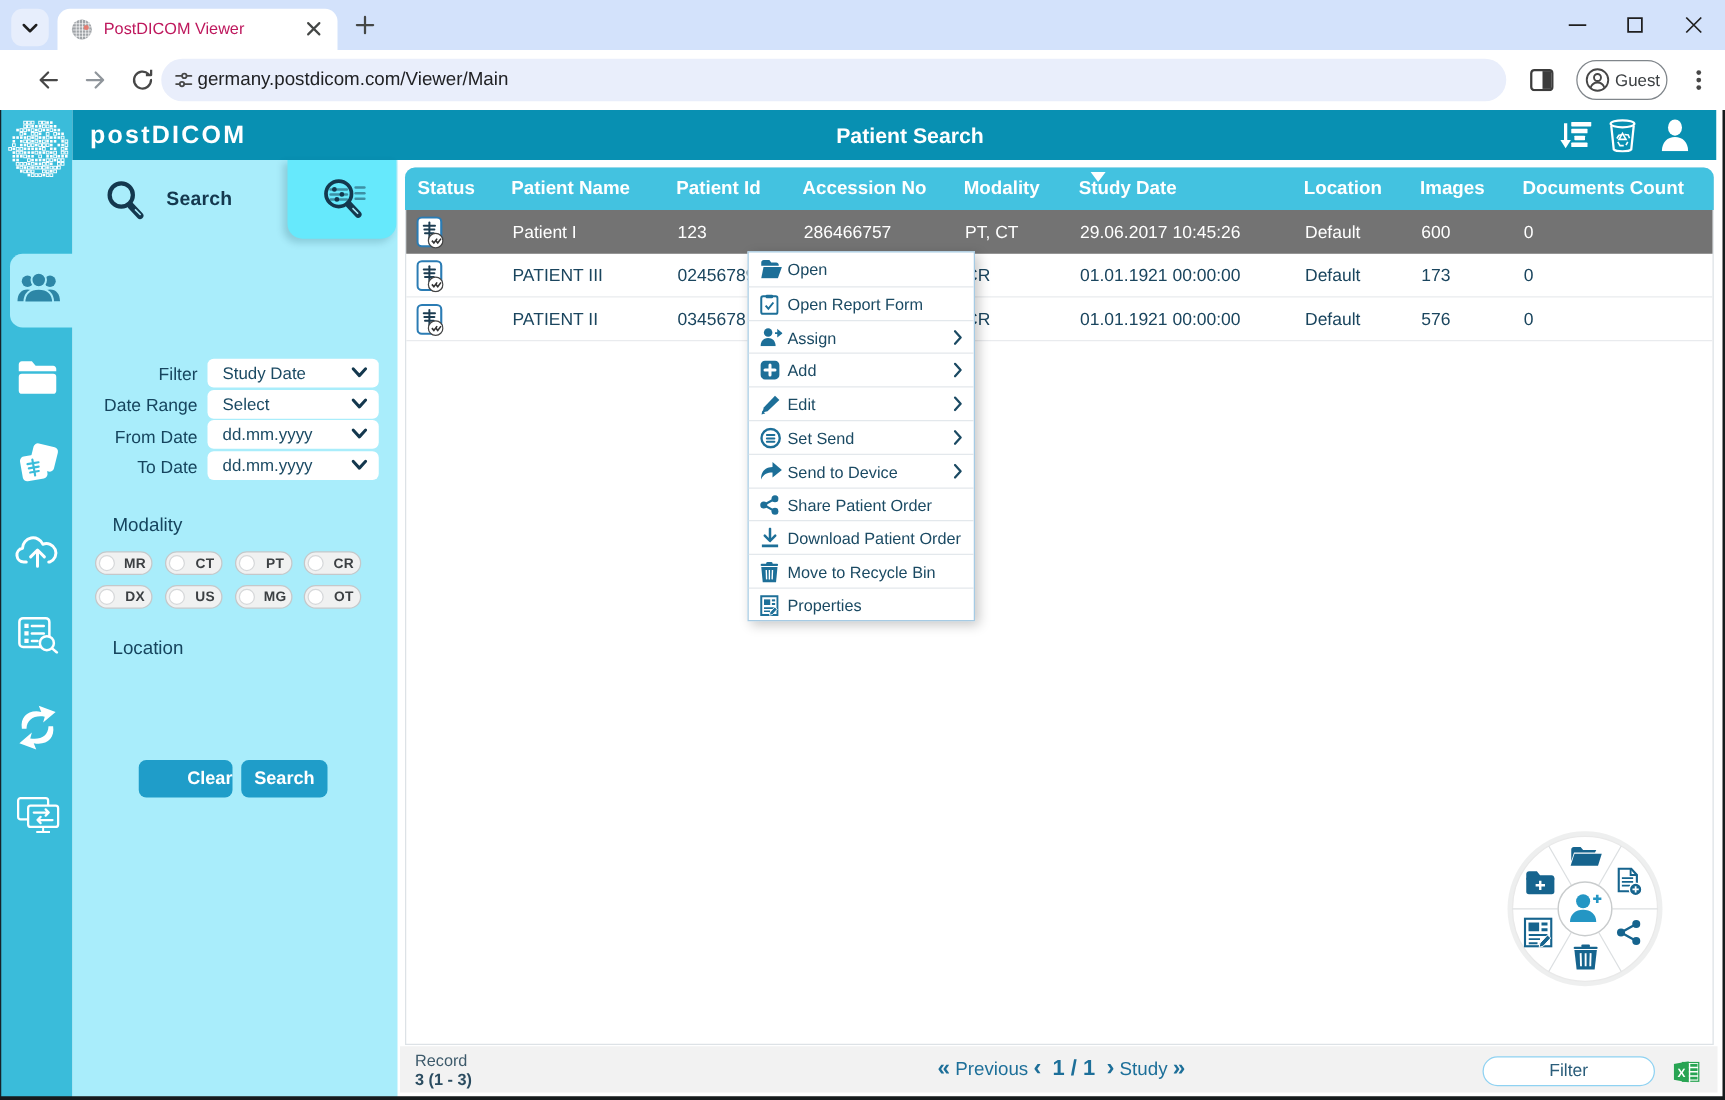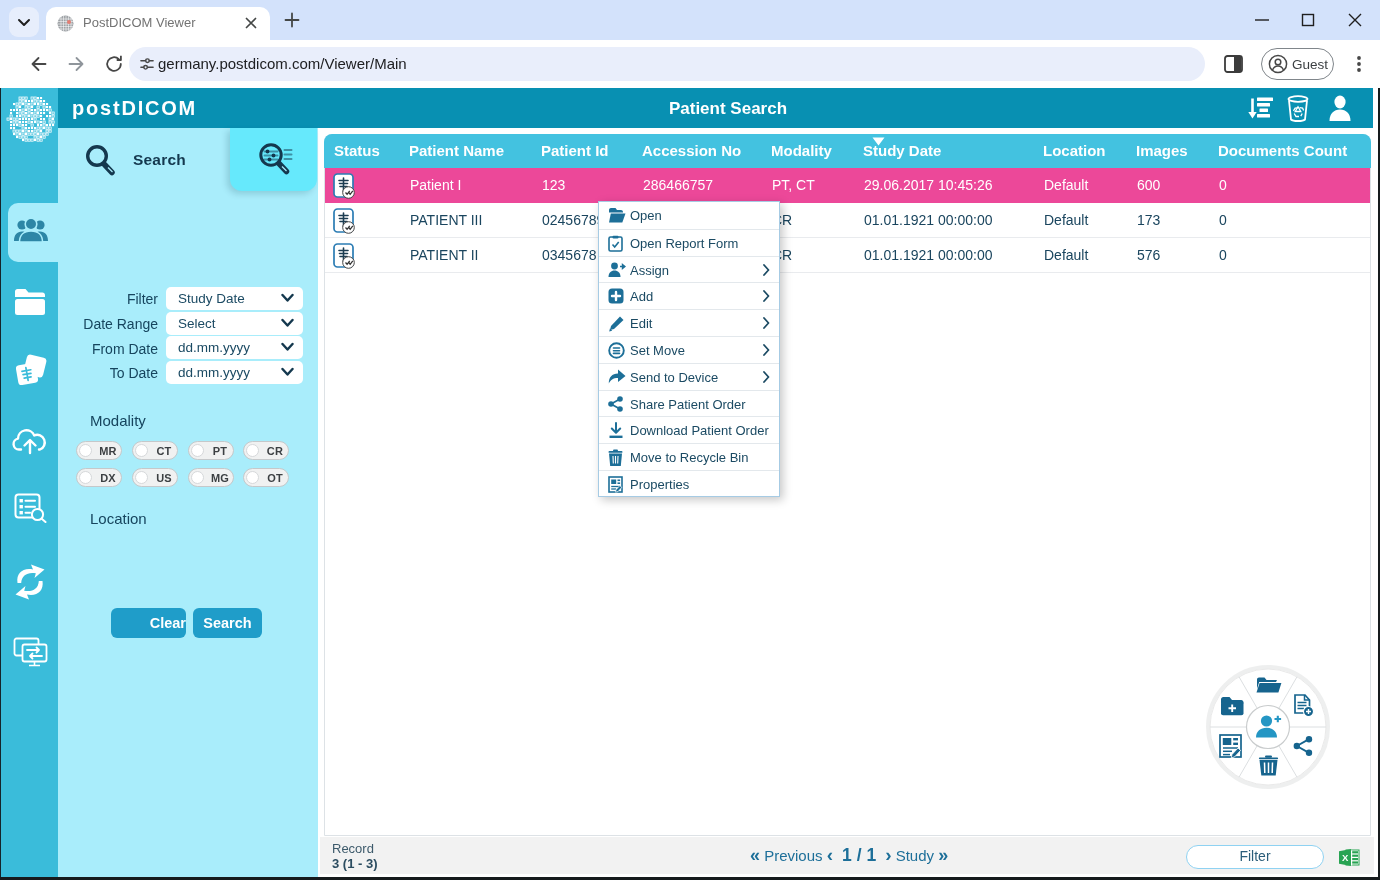--- a/index.html
+++ b/index.html
@@ -59,21 +59,21 @@
             <line x1="1" y1="11.5" x2="16" y2="11.5"></line>
             <line x1="1" y1="14" x2="16" y2="14"></line>
         <line x1="4" y1="1" x2="4" y2="16"></line>
             <line x1="6.5" y1="1" x2="6.5" y2="16"></line>
             <line x1="9" y1="1" x2="9" y2="16"></line>
             <line x1="11.5" y1="1" x2="11.5" y2="16"></line>
             <line x1="14" y1="2" x2="14" y2="15"></line>
       </g>
       <circle cx="12" cy="7" r="2" fill="#e37d72"></circle>
     </svg>
-    <span class="abs" style="left:37px;top:8px;font-size:13px;color:#737373;">PostDICOM Viewer</span>
+    <span class="abs" style="left:37px;top:8px;font-size:13px;color:#be185d;">PostDICOM Viewer</span>
     <svg class="abs" style="left:197px;top:8px;" width="16" height="16" viewBox="0 0 16 16">
           <path d="M3.5 3.5l9 9M12.5 3.5l-9 9" stroke="#444746" stroke-width="1.7" stroke-linecap="round"></path>
         </svg>
   </div>
   <svg class="abs" style="left:284px;top:12px;" width="16" height="16" viewBox="0 0 16 16">
         <path d="M8 1.5v13M1.5 8h13" stroke="#444746" stroke-width="1.8" stroke-linecap="round"></path>
       </svg>
   <svg class="abs" style="left:1253px;top:12px;" width="18" height="16" viewBox="0 0 18 16">
         <line x1="2" y1="8" x2="16" y2="8" stroke="#1f1f1f" stroke-width="1.4"></line>
       </svg>
@@ -465,21 +465,21 @@
     <span class="th" style="left:318px;">Accession No</span>
     <span class="th" style="left:447px;">Modality</span>
     <span class="th" style="left:539px;">Study Date</span>
     <span class="th" style="left:719px;">Location</span>
     <span class="th" style="left:812px;">Images</span>
     <span class="th" style="left:894px;">Documents Count</span>
     <svg class="abs" style="left:548px;top:3px;" width="13" height="9" viewBox="0 0 13 9">
               <path d="M0.5 0.5h12L6.5 8.5z" fill="#fff"></path>
             </svg>
   </div>
-  <div class="row row1" style="top:33px;background:#ec4899;padding-left:21px;">
+  <div class="row row1" style="top:33px;background:#737373;padding-left:21px;">
     <svg class="abs" style="left:8px;top:5px;" width="22" height="26" viewBox="0 0 22 26">
               <use href="#stico"></use>
             </svg>
     <span class="cell" style="left:85px;">Patient I</span>
     <span class="cell" style="left:217px;">123</span>
     <span class="cell" style="left:318px;">286466757</span>
     <span class="cell" style="left:447px;">PT, CT</span>
     <span class="cell" style="left:539px;">29.06.2017 10:45:26</span>
     <span class="cell" style="left:719px;">Default</span>
     <span class="cell" style="left:812px;">600</span>
@@ -598,21 +598,21 @@
         </div>
   <div class="mi">
           <svg width="17" height="17" viewBox="0 0 17 17">
             <circle cx="8.5" cy="8.5" r="7.3" fill="none" stroke="#1d6f98" stroke-width="1.9"></circle>
             <g stroke="#1d6f98" stroke-width="1.6" stroke-linecap="round">
               <line x1="5.5" y1="6" x2="11.5" y2="6"></line>
               <line x1="5.5" y1="8.7" x2="11.5" y2="8.7"></line>
               <line x1="5.5" y1="11.4" x2="11.5" y2="11.4"></line>
             </g>
           </svg>
-          <span>Set Move</span>
+          <span>Set Send</span>
           <svg class="chev" width="8" height="13" viewBox="0 0 8 13">
             <use href="#mchev"></use>
           </svg>
         </div>
   <div class="mi">
           <svg width="18" height="16" viewBox="0 0 18 16" fill="#1d6f98">
             <path d="M10 0.5l7.5 6.5L10 13v-4C5 9 2.5 11 0.8 14.5 0.8 8 4 4.8 10 4.5z"></path>
           </svg>
           <span>Send to Device</span>
           <svg class="chev" width="8" height="13" viewBox="0 0 8 13">

